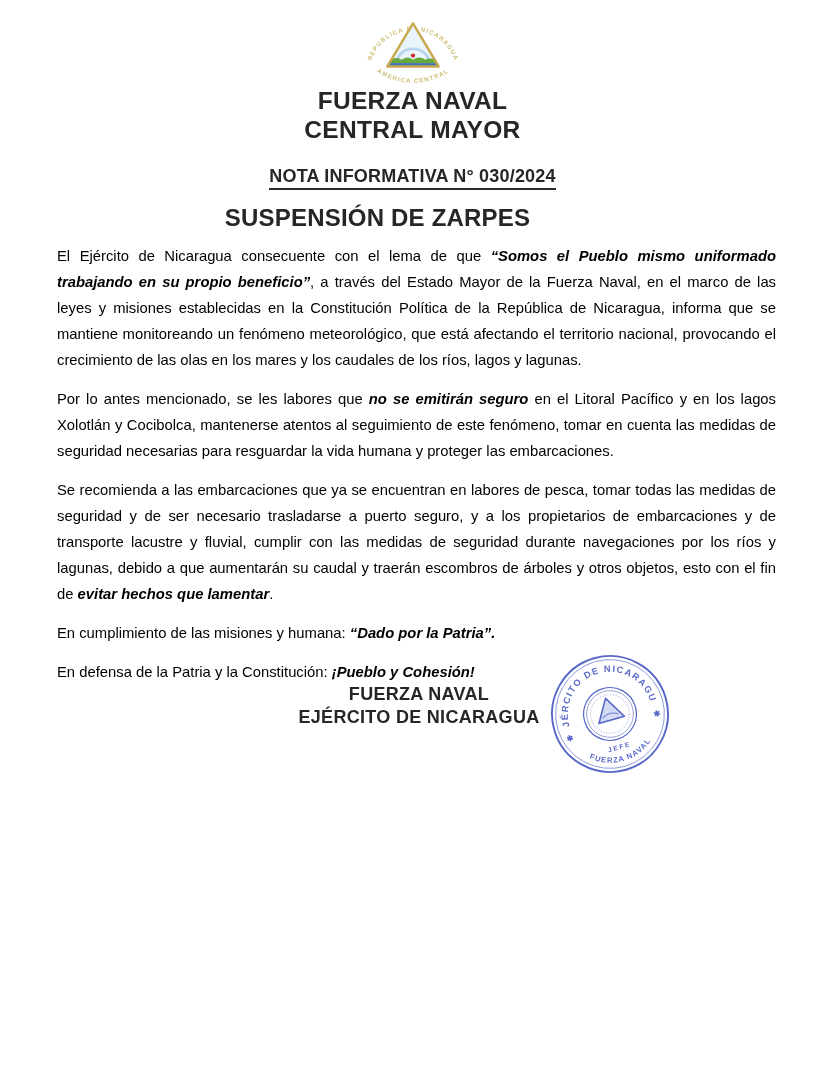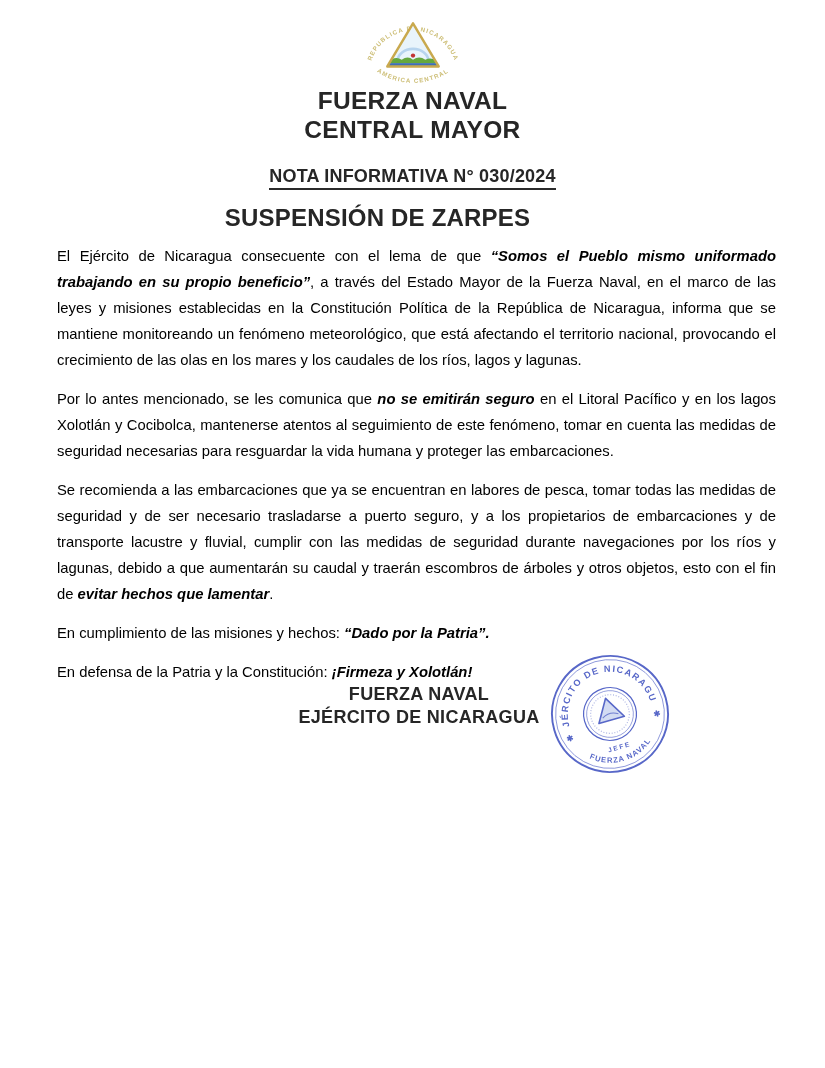--- a/index.html
+++ b/index.html
@@ -153,24 +153,24 @@
   </div>
 
   <div class="note-number">
     <span>NOTA INFORMATIVA N° 030/2024</span>
   </div>
 
   <div class="doc-title">SUSPENSIÓN DE ZARPES</div>
 
   <div class="body-text">
       <p><span>El Ejército de Nicaragua consecuente con el lema de que </span><span class="bi">“Somos el Pueblo mismo uniformado trabajando en su propio beneficio”</span><span>, a través del Estado Mayor de la Fuerza Naval, en el marco de las leyes y misiones establecidas en la Constitución Política de la República de Nicaragua, informa que se mantiene monitoreando un fenómeno meteorológico, que está afectando el territorio nacional, provocando el crecimiento de las olas en los mares y los caudales de los ríos, lagos y lagunas.</span></p>
-      <p><span>Por lo antes mencionado, se les comunica que </span><span class="bi">no se emitirán seguro</span><span> en el Litoral Pacífico y en los lagos Xolotlán y Cocibolca, mantenerse atentos al seguimiento de este fenómeno, tomar en cuenta las medidas de seguridad necesarias para resguardar la vida humana y proteger las embarcaciones.</span></p>
+      <p><span>Por lo antes mencionado, se les labores que </span><span class="bi">no se emitirán seguro</span><span> en el Litoral Pacífico y en los lagos Xolotlán y Cocibolca, mantenerse atentos al seguimiento de este fenómeno, tomar en cuenta las medidas de seguridad necesarias para resguardar la vida humana y proteger las embarcaciones.</span></p>
       <p><span>Se recomienda a las embarcaciones que ya se encuentran en labores de pesca, tomar todas las medidas de seguridad y de ser necesario trasladarse a puerto seguro, y a los propietarios de embarcaciones y de transporte lacustre y fluvial, cumplir con las medidas de seguridad durante navegaciones por los ríos y lagunas, debido a que aumentarán su caudal y traerán escombros de árboles y otros objetos, esto con el fin de </span><span class="bi">evitar hechos que lamentar</span><span>.</span></p>
-      <p><span>En cumplimiento de las misiones y hechos: </span><span class="bi">“Dado por la Patria”.</span></p>
-      <p><span>En defensa de la Patria y la Constitución: </span><span class="bi">¡Firmeza y Xolotlán!</span></p>
+      <p><span>En cumplimiento de las misiones y humana: </span><span class="bi">“Dado por la Patria”.</span></p>
+      <p><span>En defensa de la Patria y la Constitución: </span><span class="bi">¡Pueblo y Cohesión!</span></p>
     </div>
 
   <div class="signature">
     <div>FUERZA NAVAL</div>
     <div>EJÉRCITO DE NICARAGUA</div>
   </div>
 
   <svg class="stamp" width="122" height="122" viewBox="0 0 120 120">
     <defs>
       <path id="sealArcTop" d="M 18.5,60 A 41.5,41.5 0 1 1 101.5,60" fill="none"></path>

